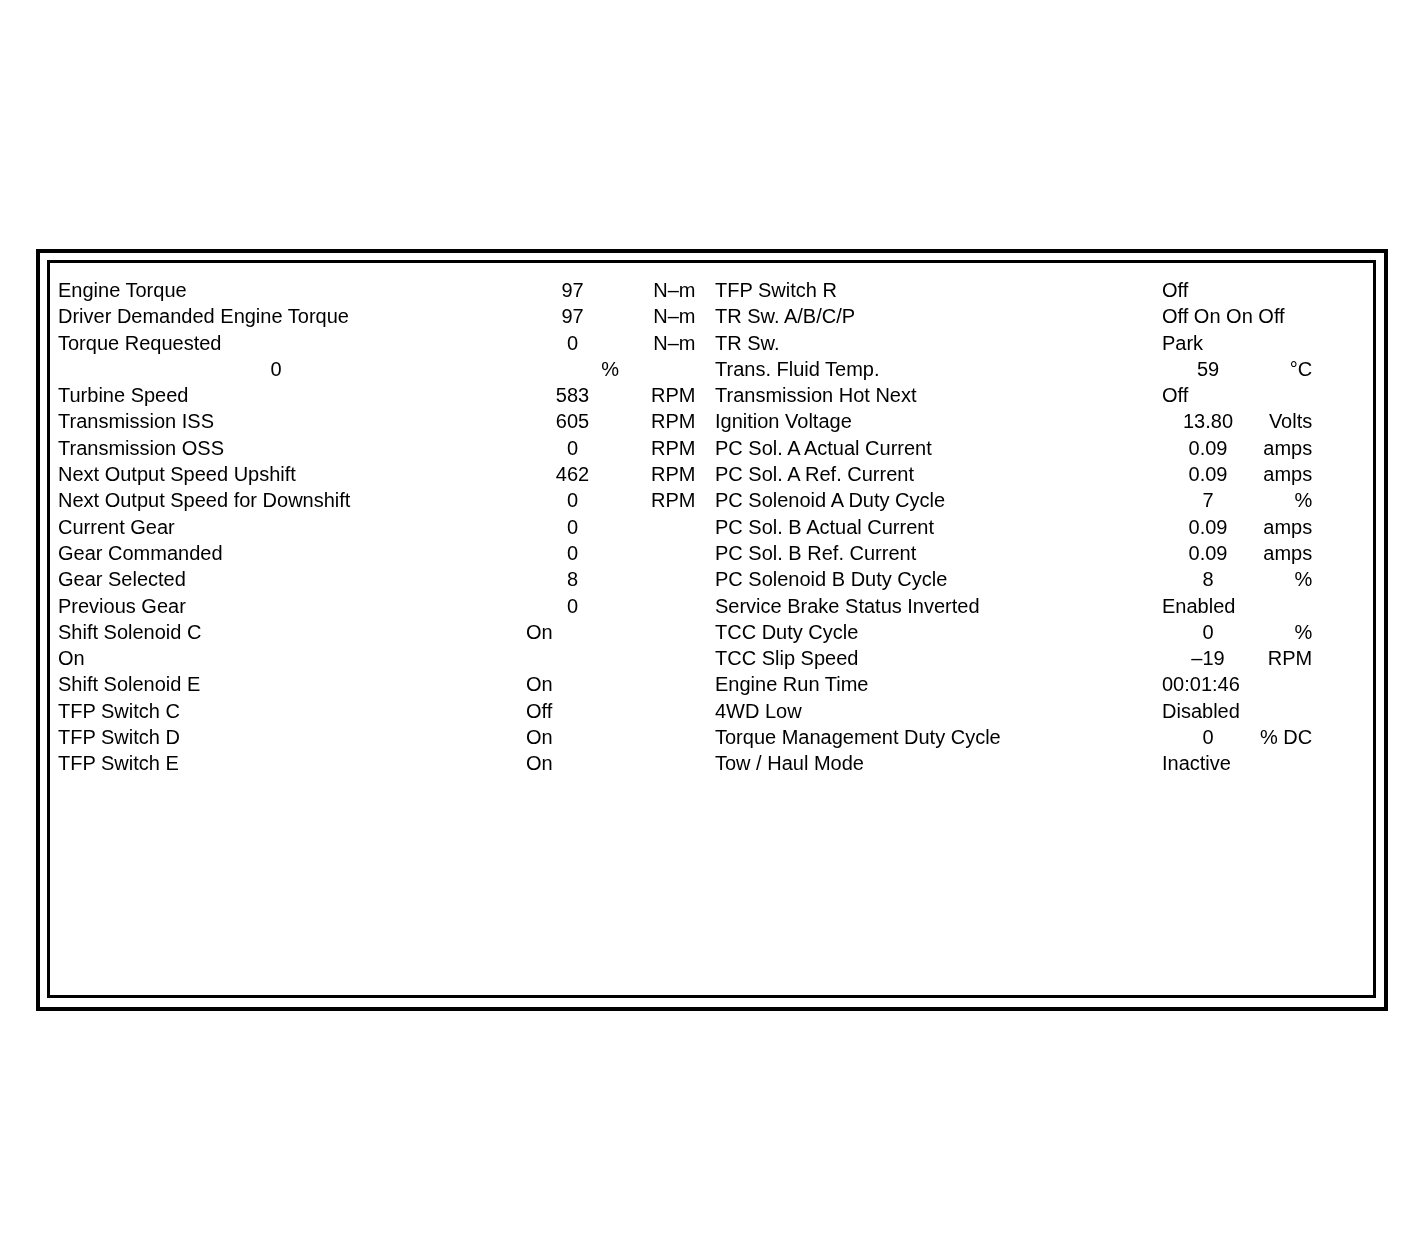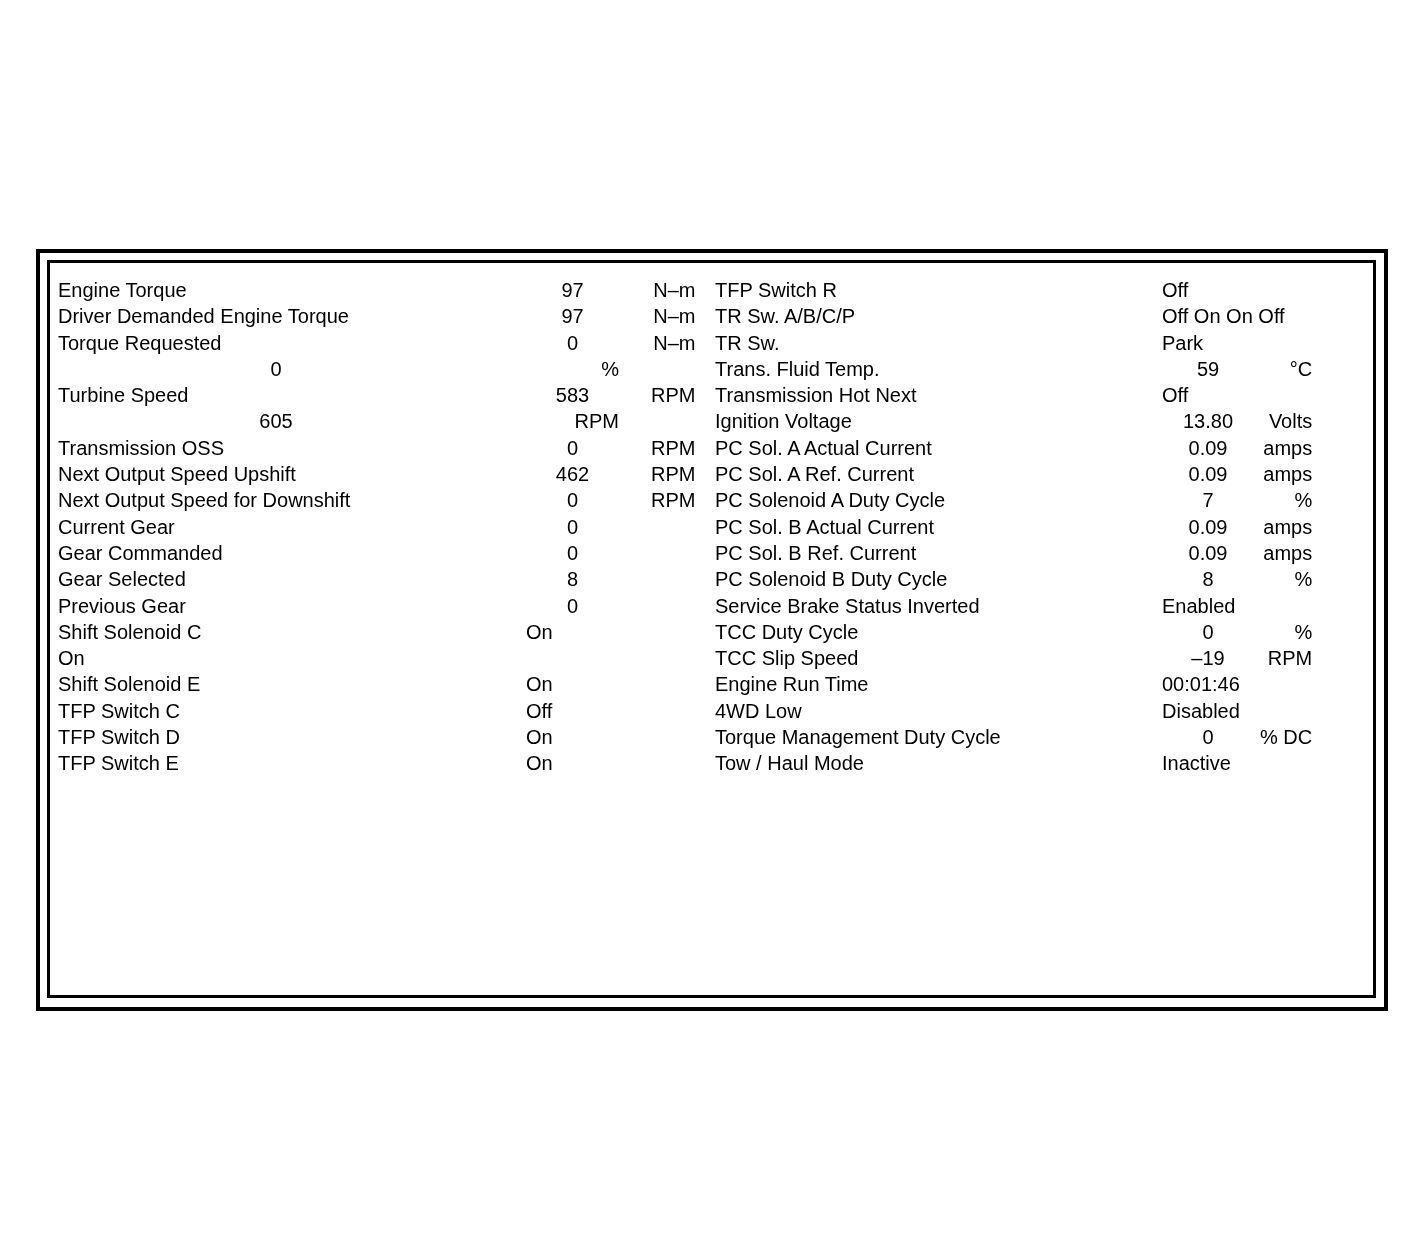--- a/index.html
+++ b/index.html
@@ -73,20 +73,21 @@
       <div class="param-row">
         <span class="param-value num">0</span>
         <span class="param-unit">%</span>
       </div>
       <div class="param-row">
         <span class="param-label">Turbine Speed</span>
         <span class="param-value num">583</span>
         <span class="param-unit">RPM</span>
       </div>
       <div class="param-row">
+        <span class="param-label">Transmission ISS</span>
         <span class="param-value num">605</span>
         <span class="param-unit">RPM</span>
       </div>
       <div class="param-row">
         <span class="param-label">Transmission OSS</span>
         <span class="param-value num">0</span>
         <span class="param-unit">RPM</span>
       </div>
       <div class="param-row">
         <span class="param-label">Next Output Speed Upshift</span>

